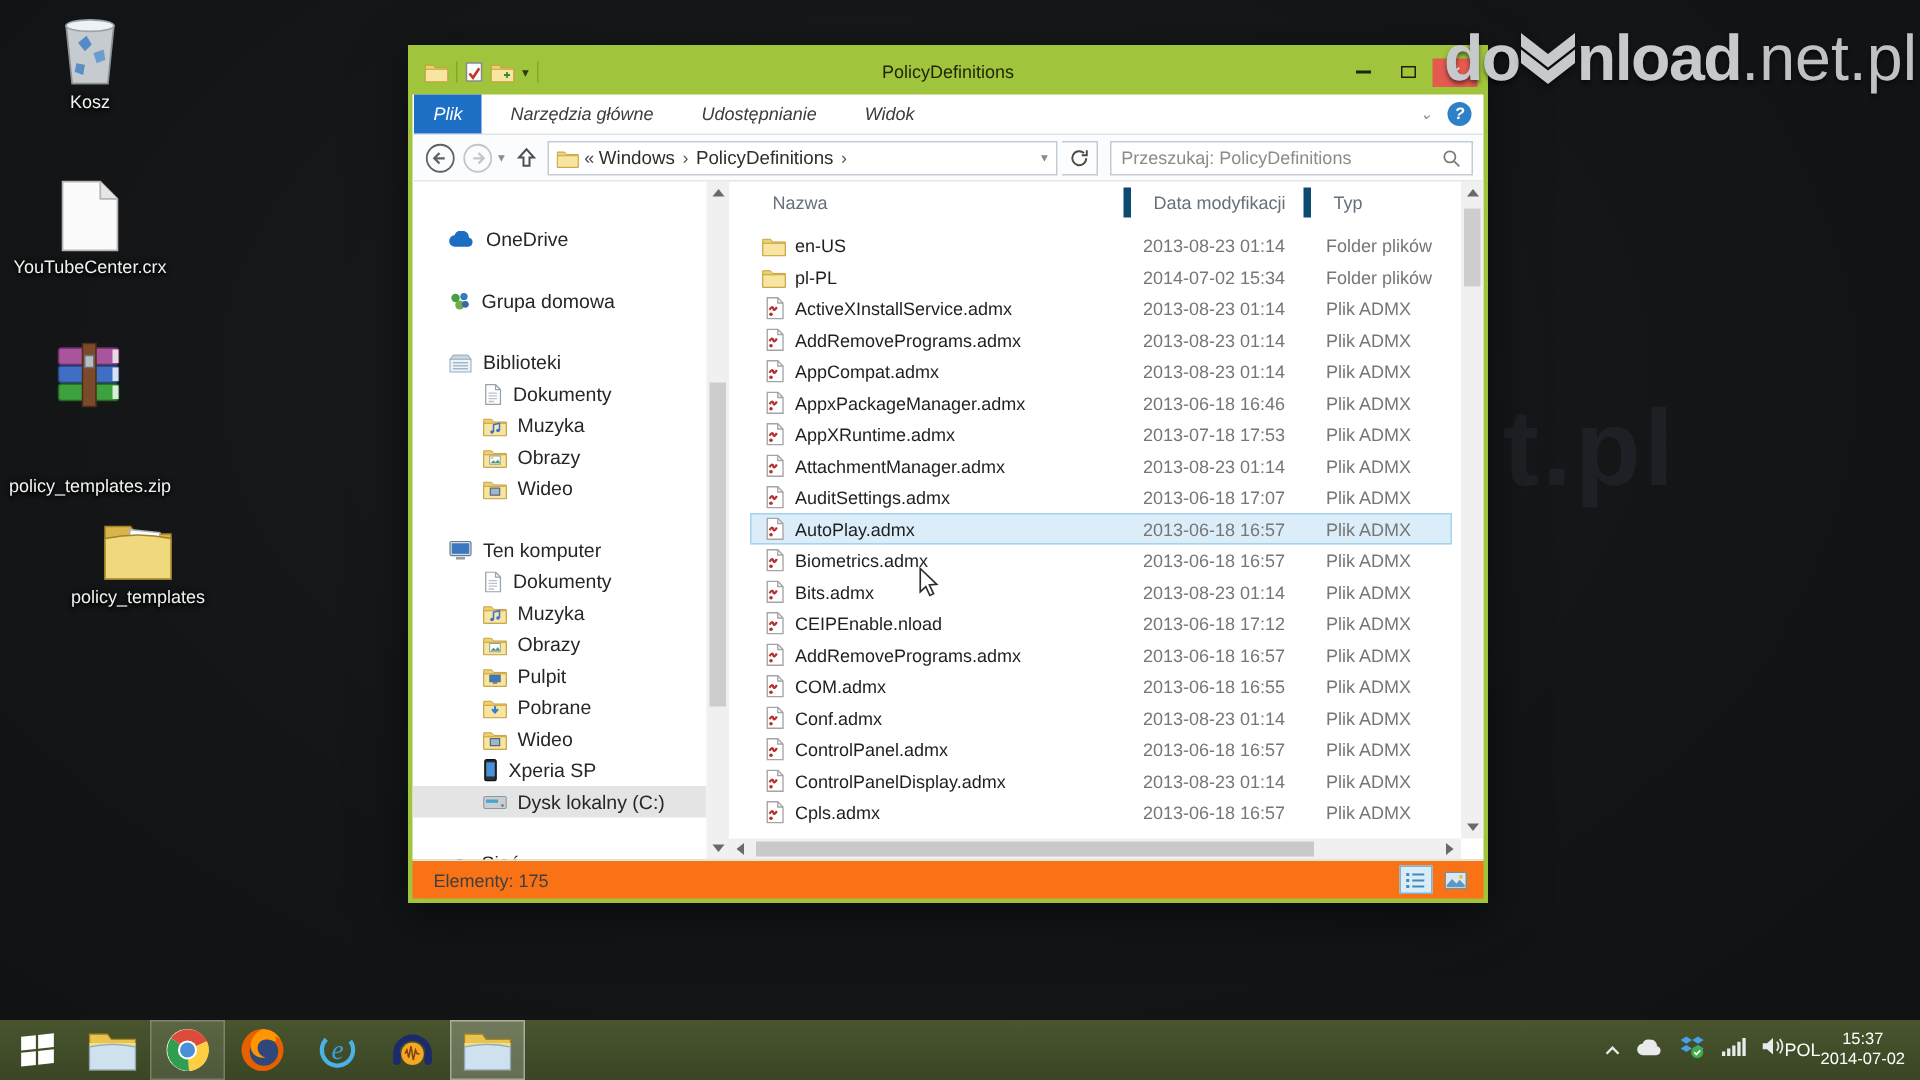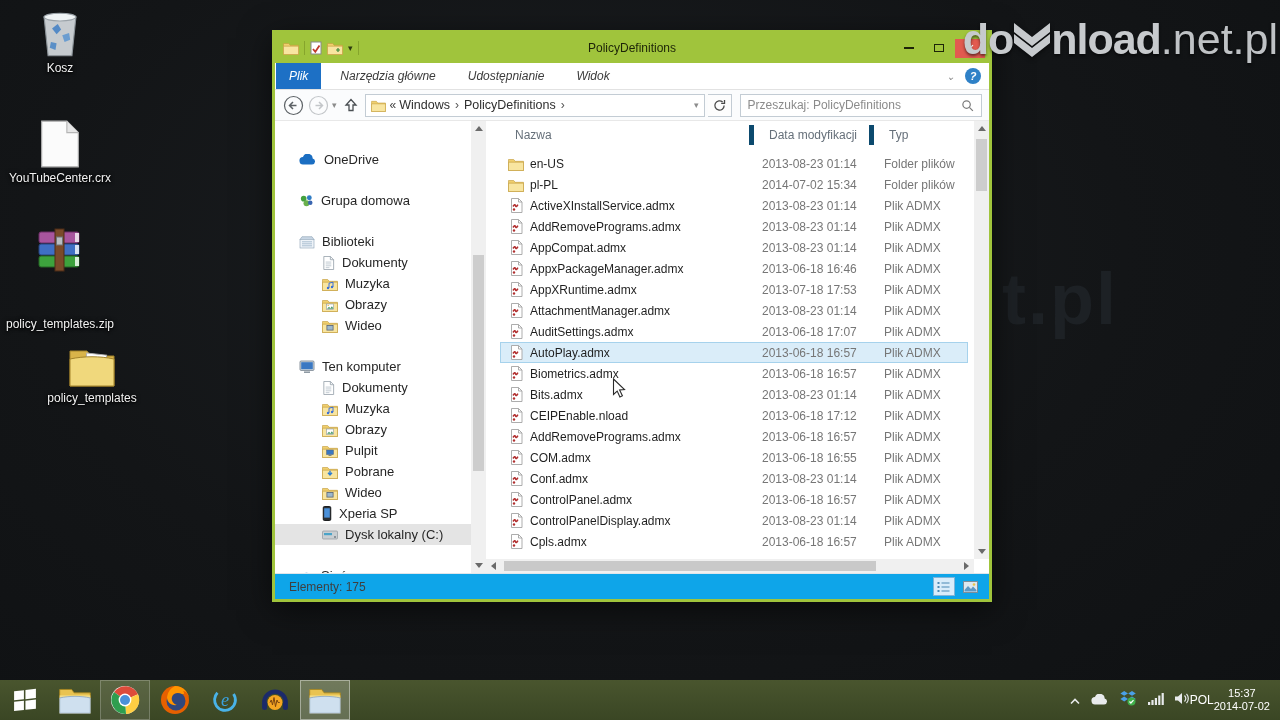--- a/index.html
+++ b/index.html
@@ -98,21 +98,21 @@
   .row .fdate { width:122px; color:#767676; }
   .row .ftype { flex:1; color:#767676; }
   .row.selected { background:#daedf9; box-shadow:inset 0 0 0 1px #a6d2ec; }
 
   .list-vscroll { position:absolute; right:0; top:0; bottom:14px; width:15px; background:#f0f0f0; }
   .hscroll { position:absolute; left:0; right:15px; bottom:0; height:14px; background:#f0f0f0; display:flex; align-items:center; }
   .hscroll .harr { width:15px; height:14px; display:flex; align-items:center; justify-content:center; }
   .thumb-h { position:absolute; left:18px; top:2px; height:10px; width:372px; background:#c9c9c9; }
   .hscroll .harr.right { position:absolute; right:0; }
 
-  .statusbar { height:26px; background:#0ea5e9; border-top:1px solid #dfe5ea; display:flex; align-items:center; padding:0 8px 0 14px; }
+  .statusbar { height:26px; background:#f97316; border-top:1px solid #dfe5ea; display:flex; align-items:center; padding:0 8px 0 14px; }
   .status-text { font-size:12px; color:#3f3f3f; }
   .view-btns { margin-left:auto; display:flex; gap:4px; }
   .vbtn { width:22px; height:19px; display:flex; align-items:center; justify-content:center; border:1px solid transparent; }
   .vbtn.active { background:#d9ecfa; border-color:#7fb4d8; }
 
   
   .taskbar { position:absolute; left:0; bottom:0; width:1280px; height:40px; z-index:60;
              background:linear-gradient(#49552e, #3a4624); display:flex; align-items:stretch; }
   .tb-item { width:50px; display:flex; align-items:center; justify-content:center; }
   .tb-item.open { background:rgba(255,255,255,.10); box-shadow:inset 0 0 0 1px rgba(255,255,255,.22); }

